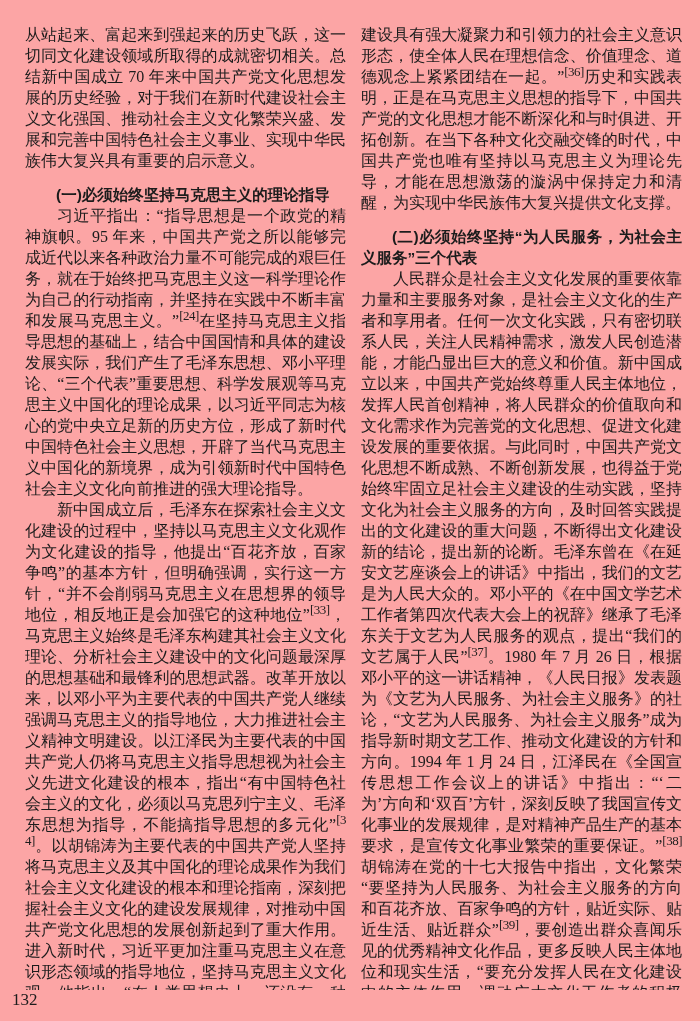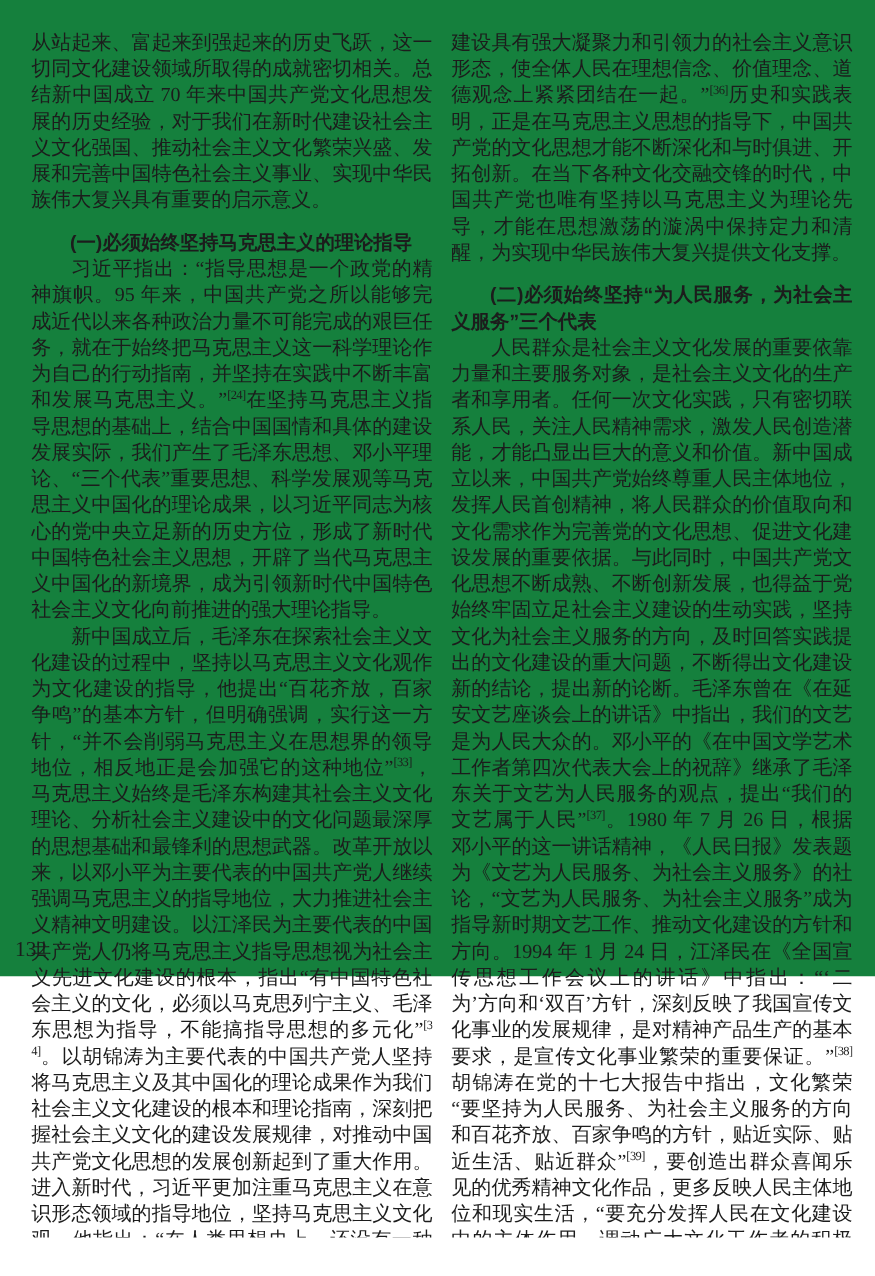--- a/index.html
+++ b/index.html
@@ -6,23 +6,23 @@
   html, body { width: 700px; height: 1021px; }
   body {
     background: #ffffff;
     color: #1c1c1c;
     font-family: "Liberation Serif", "DejaVu Serif", serif;
     overflow: hidden;
   }
   .page {
     position: relative;
     width: 700px;
-    height: 781px;
+    height: 1021px;
     padding: 24px 18px 28px 25px;
-    background: #15803d;
+    background: #fca5a5;
   }
   .columns {
     display: flex;
     gap: 15px;
     height: 966px;
     overflow: hidden;
   }
   .column {
     width: 321px;
     overflow: hidden;
@@ -38,21 +38,21 @@
   .column .para,
   .column .heading { text-indent: 2em; }
   .column .continuation { text-indent: 0; }
   .column h3.heading {
     font-weight: bold;
     font-family: "Liberation Sans", "DejaVu Sans", sans-serif;
     font-size: 15.5px;
     margin-top: 13px;
   }
   sup.fnref {
-    font-size: 10px;
+    font-size: 13px;
     line-height: 0;
     vertical-align: super;
     letter-spacing: -0.5px;
     margin-top: 32px;
   }
   .folio {
     position: absolute;
     left: 12px;
     bottom: 11px;
     font-size: 17px;

